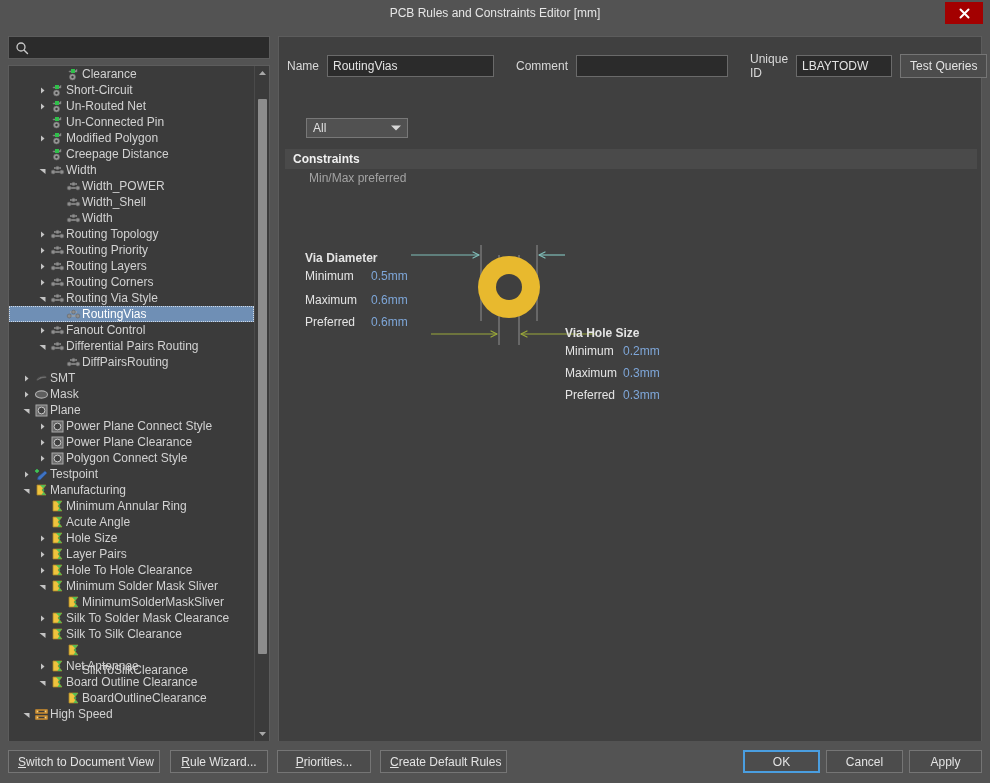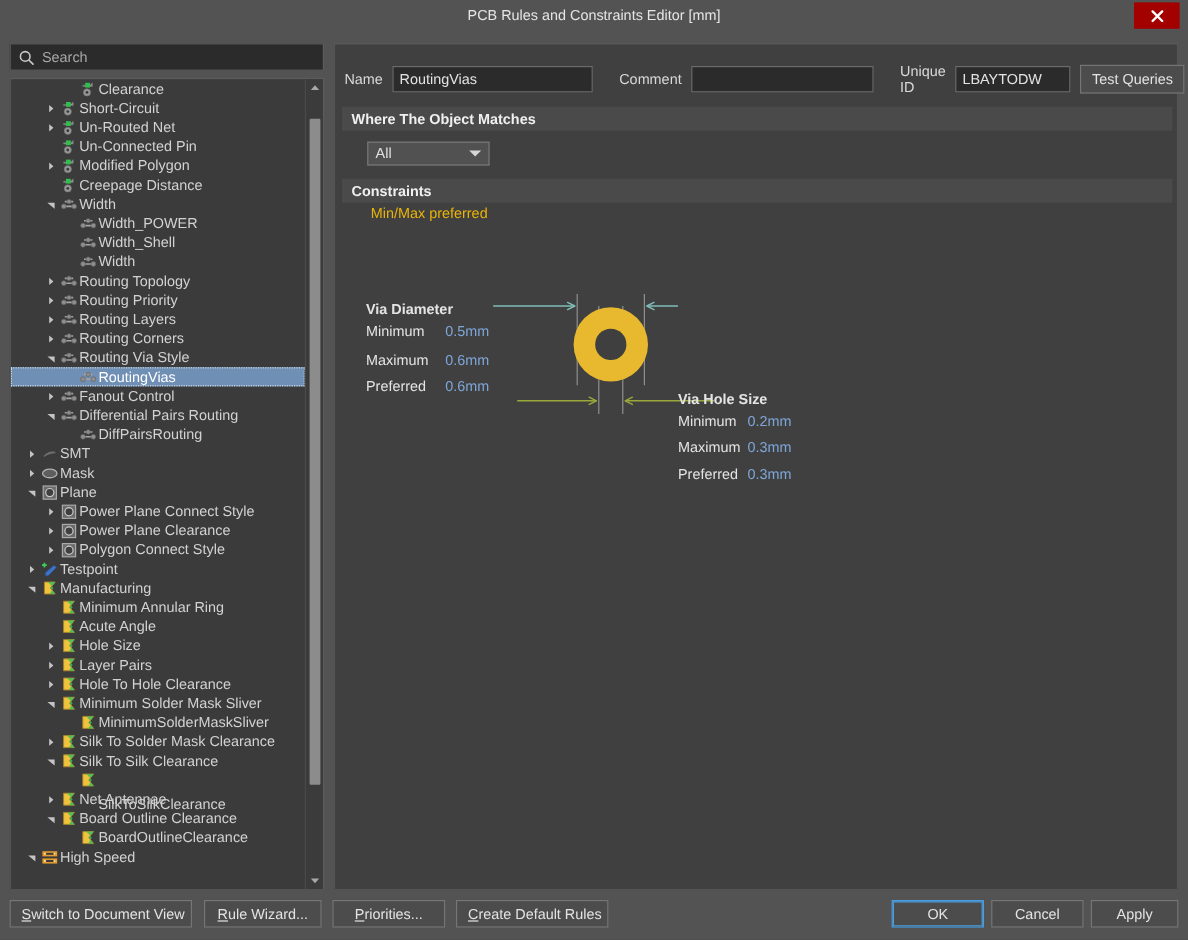--- a/index.html
+++ b/index.html
@@ -123,21 +123,21 @@
     height: 20px; color: #e0e0e0; font-size: 12px;
     display: flex; align-items: center; padding-left: 6px; cursor: pointer;
   }
   .combo .caret {
     position: absolute; right: 6px; top: 50%; transform: translateY(-50%);
     width: 0; height: 0; border-left: 5px solid transparent;
     border-right: 5px solid transparent; border-top: 5px solid #d6d6d6;
   }
 
   .link {
-    position: absolute; color: #eab308; font-size: 12px; cursor: pointer;
+    position: absolute; color: #a3a3a3; font-size: 12px; cursor: pointer;
   }
 
   .cons-area { position: absolute; left: 0; top: 0; width: 704px; height: 706px; }
   .cons-lbl {
     position: absolute; font-size: 12px; color: #e4e4e4; white-space: nowrap;
   }
   .cons-lbl.head { font-weight: bold; }
   .cons-val {
     position: absolute; font-size: 12px; color: #7ea6d8; white-space: nowrap;
     cursor: text;
@@ -170,21 +170,20 @@
 
   <div class="left-pane">
 
     <div class="search-box">
       <span class="s-icon">
         <svg width="14" height="14" viewBox="0 0 14 14">
           <circle cx="6" cy="6" r="4" fill="none" stroke="#c9c9c9" stroke-width="1.3"></circle>
           <path d="M9.2 9.2 L12.5 12.5" stroke="#c9c9c9" stroke-width="1.4" stroke-linecap="round"></path>
         </svg>
       </span>
-      <input type="text" placeholder="Search" style="">
     </div>
 
     <div class="tree-wrap">
       <div class="tree" id="tree-body">
           <div class="tree-row">
             <span class="ico" style="left: 56px;">
               <svg width="15" height="15" viewBox="0 0 15 15">
                 <path d="M3 4 L9 4 L11 2 L11 5 L3 5 Z" fill="#9a9a9a" stroke="#6f6f6f" stroke-width=".6"></path>
                 <rect x="5" y="2" width="4" height="4" fill="#2fbf4a"></rect>
                 <circle cx="6.5" cy="10" r="3" fill="#9a9a9a" stroke="#6f6f6f" stroke-width=".6"></circle>
@@ -766,21 +765,20 @@
     <div class="form-row">
       <span class="fld-label">Name</span>
       <input class="txtbox" style="width: 172px;" type="text" value="RoutingVias">
       <span class="fld-label" style="margin-left:22px;">Comment</span>
       <input class="txtbox" style="width: 152px;" type="text" value="">
       <span class="fld-label" style="margin-left:22px;">Unique ID</span>
       <input class="txtbox" style="width: 96px;" type="text" value="LBAYTODW">
       <button class="btn" style="margin-left:8px;">Test Queries</button>
     </div>
 
-    <div class="section-hdr" style="top:52px;">Where The Object Matches</div>
     <div class="combo" style="left:27px; top:81px; width:102px;text-align:right;">
       <span>All</span>
       <span class="caret"></span>
     </div>
 
     <div class="section-hdr" style="top:112px;">Constraints</div>
 
     <div class="cons-area">
 
       <span class="link" style="left:30px; top:134px;">Min/Max preferred</span>

